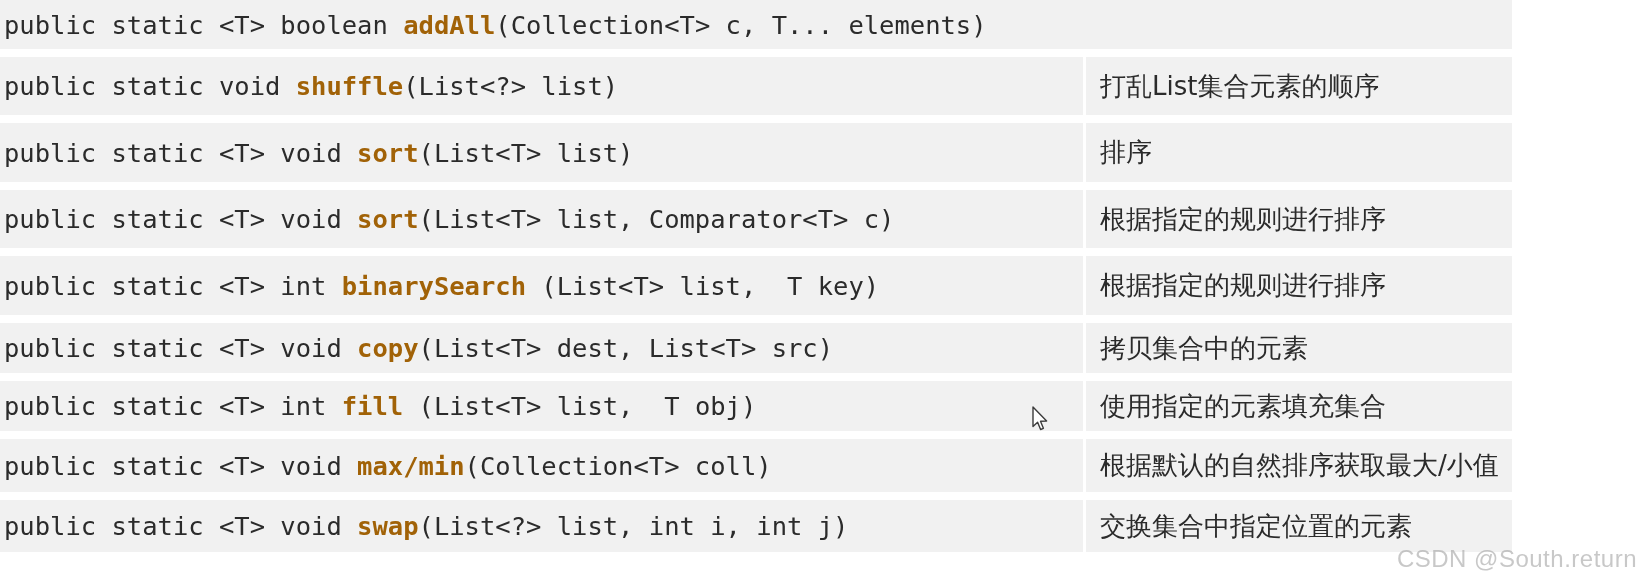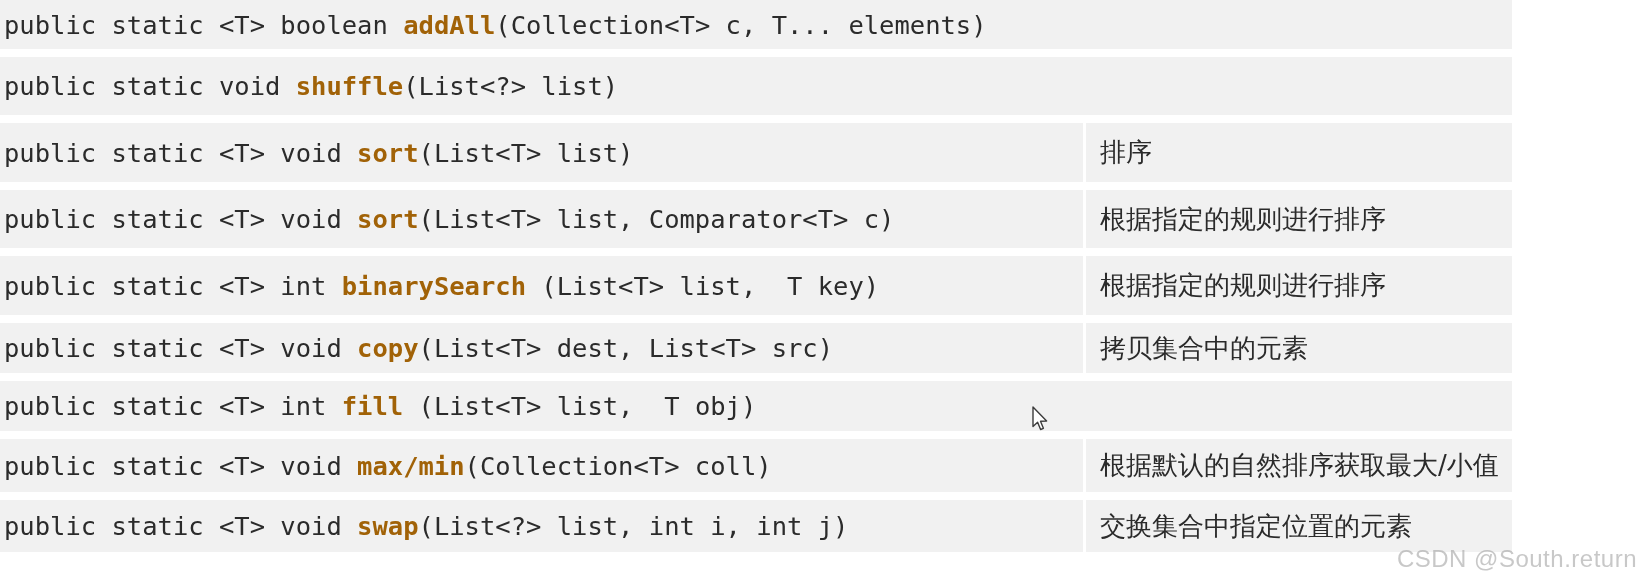--- a/index.html
+++ b/index.html
@@ -96,39 +96,41 @@
 </style>
 </head>
 <body>
 
 <div id="table">
     <div class="row" style="height: 57px;">
       <div class="cell-code"><span>public static &lt;T&gt; boolean </span><span class="mname">addAll</span><span>(Collection&lt;T&gt; c, T... elements)</span></div>
     </div>
     <div class="row" style="height: 66px;">
       <div class="cell-code"><span>public static void </span><span class="mname">shuffle</span><span>(List&lt;?&gt; list)</span></div>
+      <div class="cell-desc">打乱List集合元素的顺序</div>
     </div>
     <div class="row" style="height: 67px;">
       <div class="cell-code"><span>public static &lt;T&gt; void </span><span class="mname">sort</span><span>(List&lt;T&gt; list)</span></div>
       <div class="cell-desc">排序</div>
     </div>
     <div class="row" style="height: 66px;">
       <div class="cell-code"><span>public static &lt;T&gt; void </span><span class="mname">sort</span><span>(List&lt;T&gt; list, Comparator&lt;T&gt; c)</span></div>
       <div class="cell-desc">根据指定的规则进行排序</div>
     </div>
     <div class="row" style="height: 67px;">
       <div class="cell-code"><span>public static &lt;T&gt; int </span><span class="mname">binarySearch</span><span> (List&lt;T&gt; list,  T key)</span></div>
       <div class="cell-desc">根据指定的规则进行排序</div>
     </div>
     <div class="row" style="height: 58px;">
       <div class="cell-code"><span>public static &lt;T&gt; void </span><span class="mname">copy</span><span>(List&lt;T&gt; dest, List&lt;T&gt; src)</span></div>
       <div class="cell-desc">拷贝集合中的元素</div>
     </div>
     <div class="row" style="height: 58px;">
       <div class="cell-code"><span>public static &lt;T&gt; int </span><span class="mname">fill</span><span> (List&lt;T&gt; list,  T obj)</span></div>
+      <div class="cell-desc">使用指定的元素填充集合</div>
     </div>
     <div class="row" style="height: 61px;">
       <div class="cell-code"><span>public static &lt;T&gt; void </span><span class="mname">max/min</span><span>(Collection&lt;T&gt; coll)</span></div>
       <div class="cell-desc">根据默认的自然排序获取最大/小值</div>
     </div>
     <div class="row" style="height: 60px;">
       <div class="cell-code"><span>public static &lt;T&gt; void </span><span class="mname">swap</span><span>(List&lt;?&gt; list, int i, int j)</span></div>
       <div class="cell-desc">交换集合中指定位置的元素</div>
     </div>
   </div>

